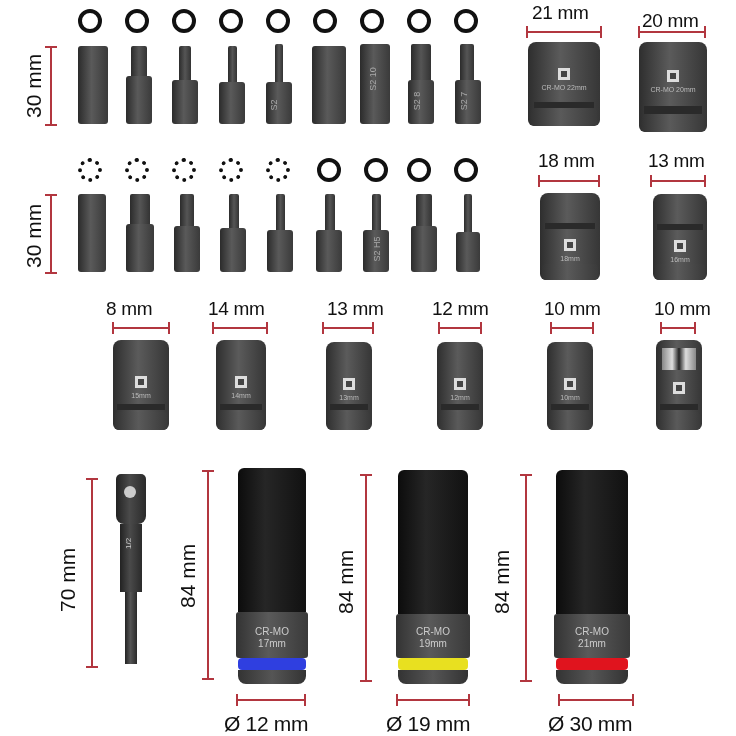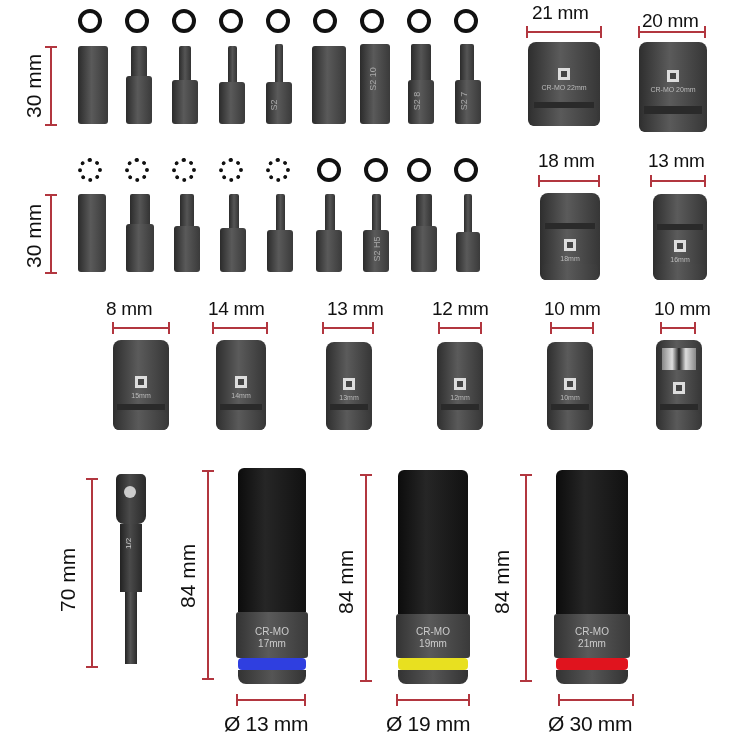--- a/index.html
+++ b/index.html
@@ -220,21 +220,21 @@
   <div class="vdim" style="left:207px;top:470px;height:210px;"></div>
   <div class="deep" style="left:238px;top:468px;width:68px;height:218px;">
     <div class="body" style="height:144px;"></div>
     <div class="collar" style="top:144px;height:46px;"></div>
     <div class="dtxt" style="top:158px;">CR-MO</div>
     <div class="dtxt" style="top:170px;">17mm</div>
     <div class="band" style="top:190px;background:#2f3fe0;"></div>
     <div class="foot" style="top:202px;"></div>
   </div>
   <div class="hdim" style="left:236px;top:699px;width:70px;"></div>
-  <div class="lbl" style="left:224px;top:712px;font-size:21px;">Ø 13 mm</div>
+  <div class="lbl" style="left:224px;top:712px;font-size:21px;">Ø 12 mm</div>
 
   <div class="vlbl" style="left:334px;top:614px;">84 mm</div>
   <div class="vdim" style="left:365px;top:474px;height:208px;"></div>
   <div class="deep" style="left:398px;top:470px;width:70px;height:216px;">
     <div class="body" style="height:144px;"></div>
     <div class="collar" style="top:144px;height:44px;"></div>
     <div class="dtxt" style="top:156px;">CR-MO</div>
     <div class="dtxt" style="top:168px;">19mm</div>
     <div class="band" style="top:188px;background:#e8e020;"></div>
     <div class="foot" style="top:200px;"></div>

